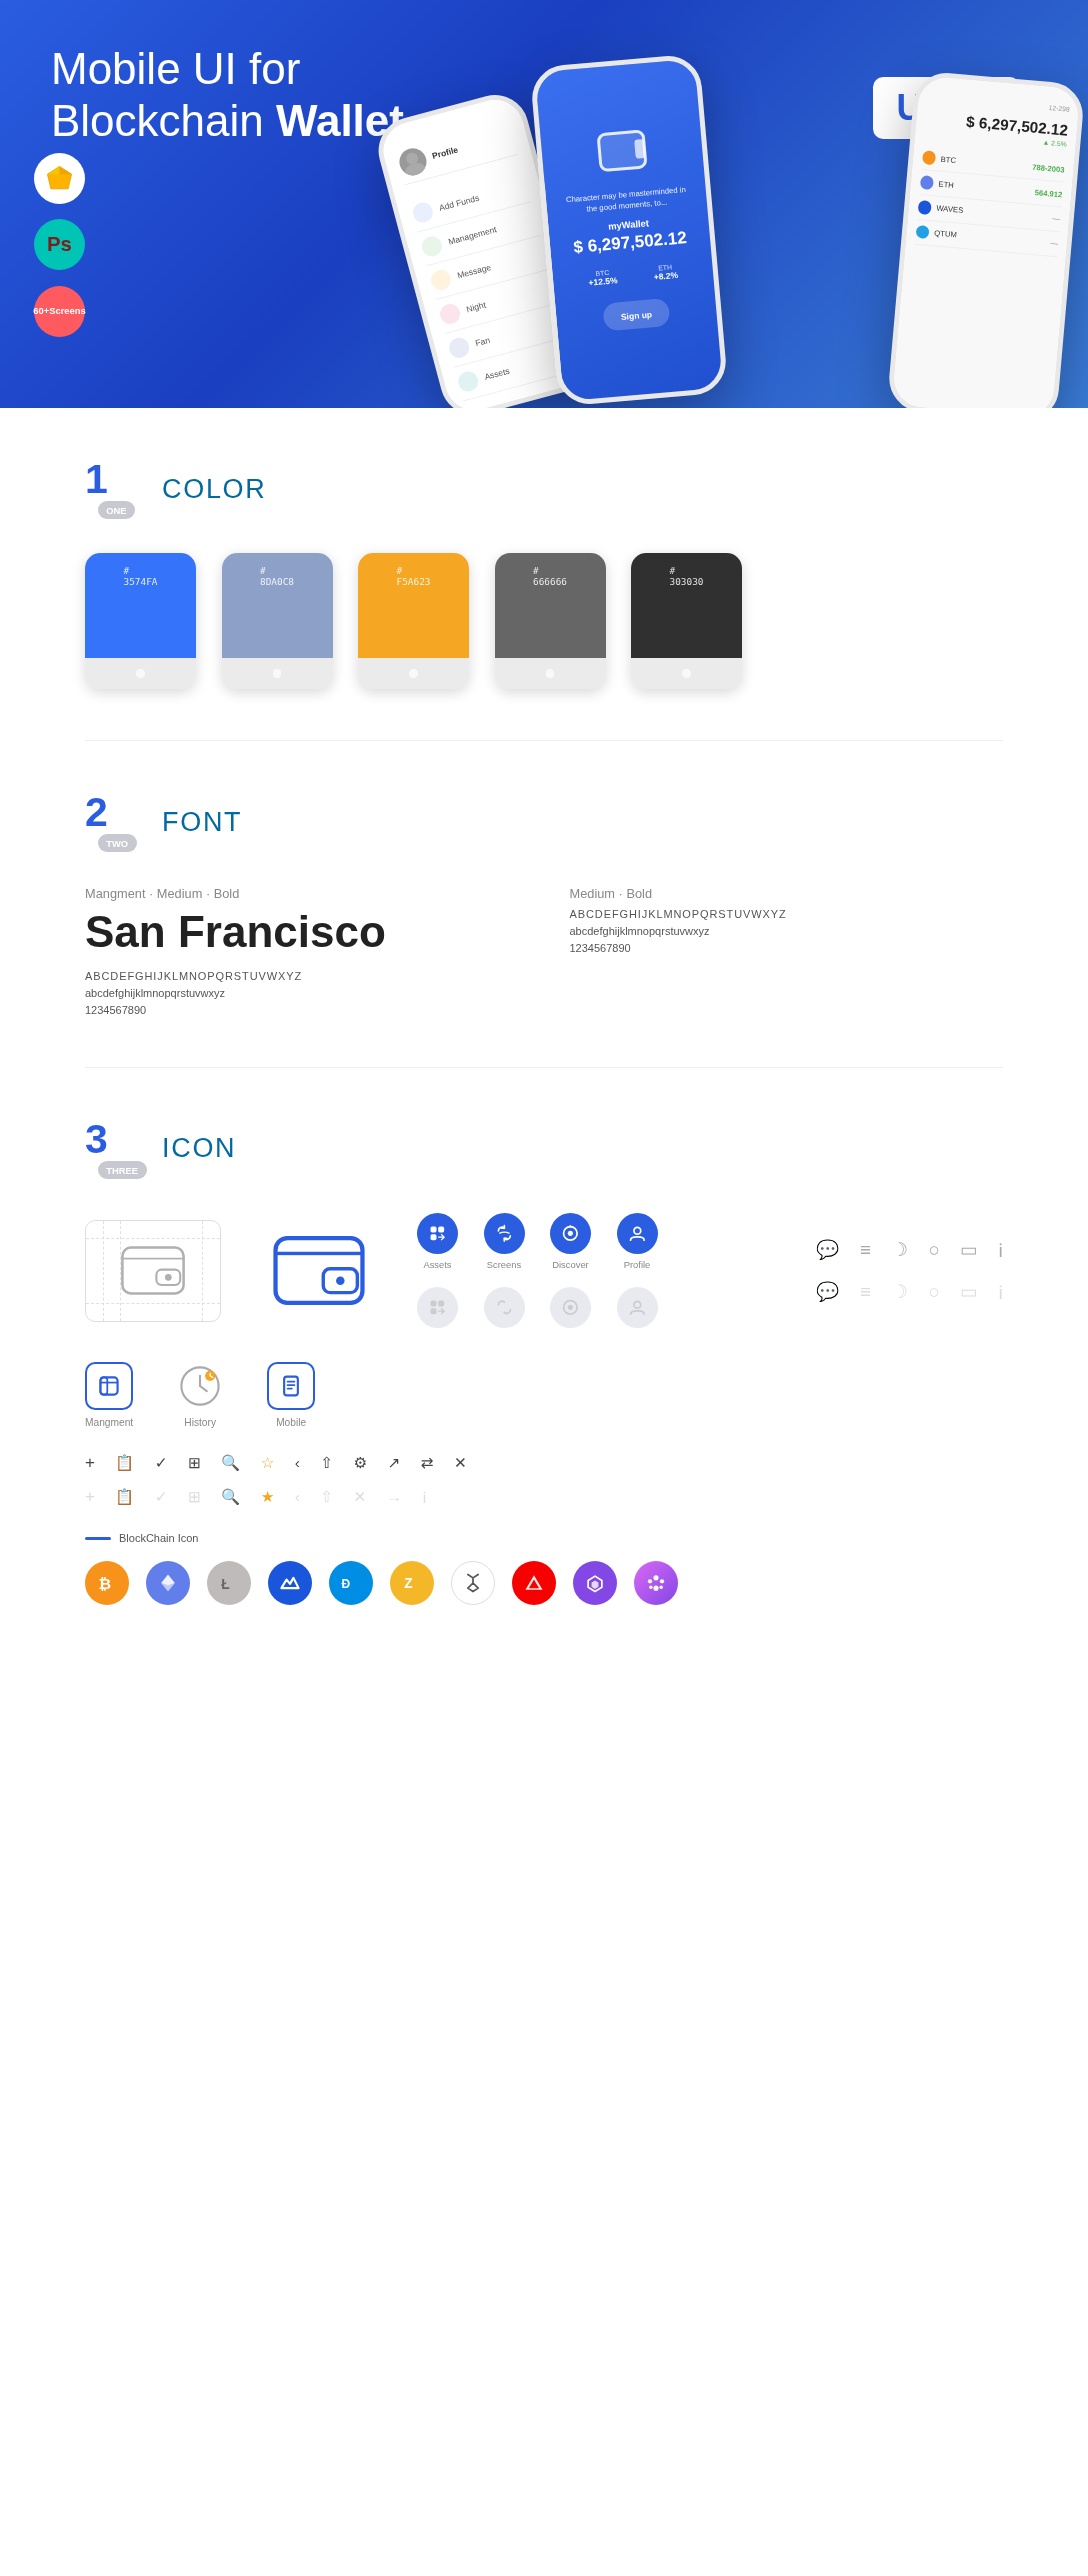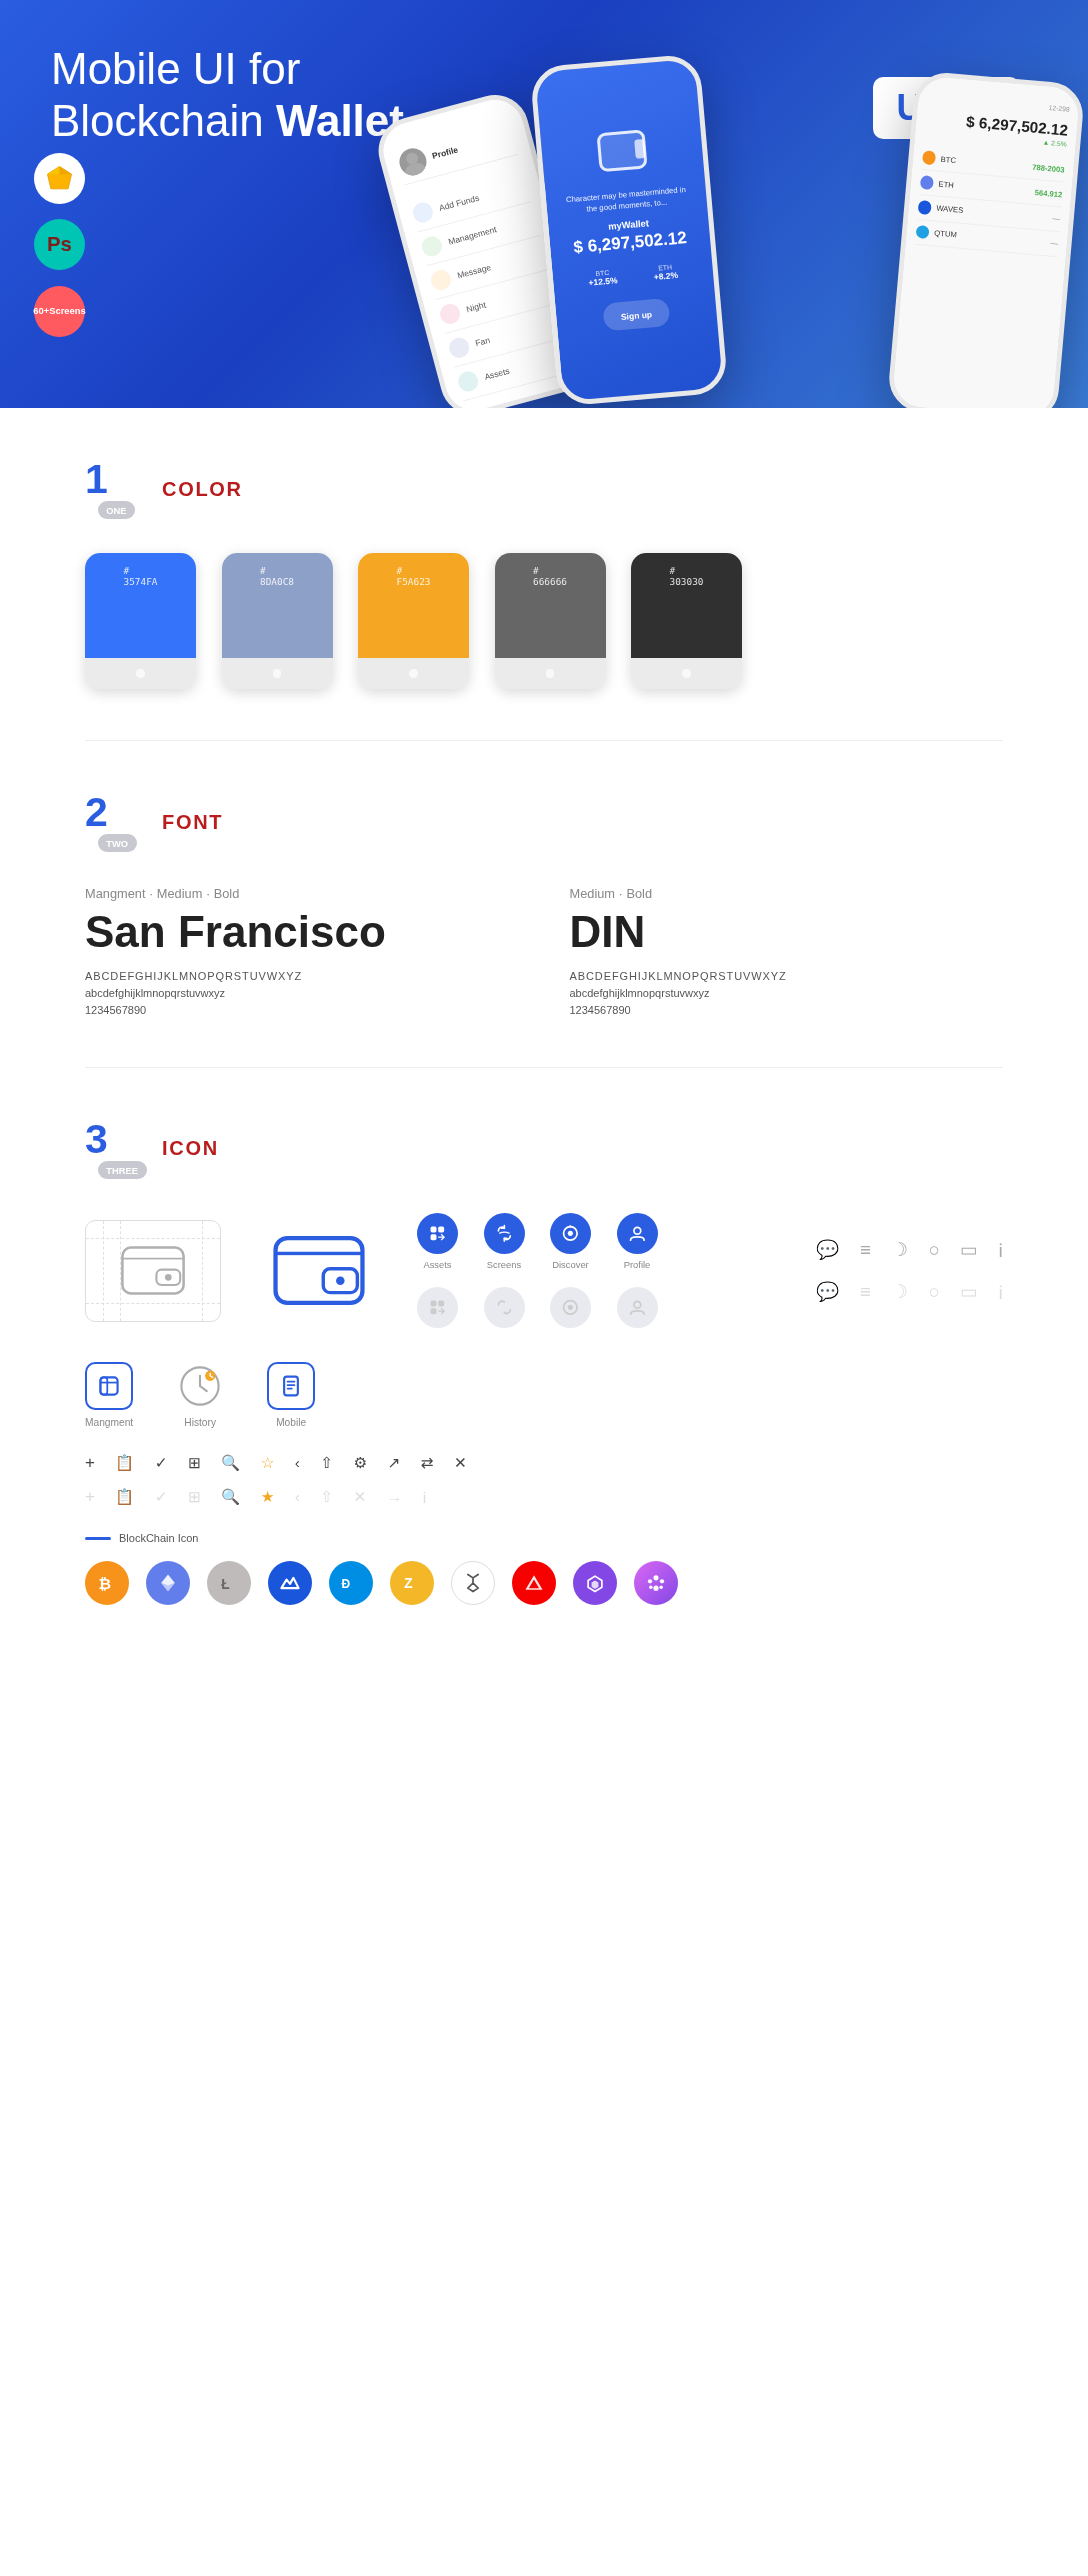--- a/index.html
+++ b/index.html
@@ -178,23 +178,23 @@
       border-radius: 17px;
       padding: 3.4px 8.5px;
       font-size: 9.4px;
       color: #fff;
       font-weight: 600;
       position: absolute;
       bottom: 0;
       left: 12.8px;
     }
     .section-title {
-      font-size: 20px;
-      font-weight: 700;
-      color: #b91c1c;
+      font-size: 27px;
+      font-weight: 400;
+      color: #0369a1;
       letter-spacing: 1.7px;
     }
 
     
     .color-swatches {
       display: flex;
       gap: 25.5px;
       align-items: center;
     }
     .swatch {
@@ -554,21 +554,20 @@
     <div class="font-grid">
       <div>
         <div class="font-style-label">Mangment · Medium · Bold</div>
         <div class="font-name">San Francisco</div>
         <div class="font-upper">ABCDEFGHIJKLMNOPQRSTUVWXYZ</div>
         <div class="font-lower">abcdefghijklmnopqrstuvwxyz</div>
         <div class="font-nums">1234567890</div>
       </div>
       <div>
         <div class="font-style-label">Medium · Bold</div>
-        <div class="font-name">DIN</div>
         <div class="font-upper">ABCDEFGHIJKLMNOPQRSTUVWXYZ</div>
         <div class="font-lower">abcdefghijklmnopqrstuvwxyz</div>
         <div class="font-nums">1234567890</div>
       </div>
     </div>
   </div>
 
   <hr class="divider">
 
   <div class="section">

